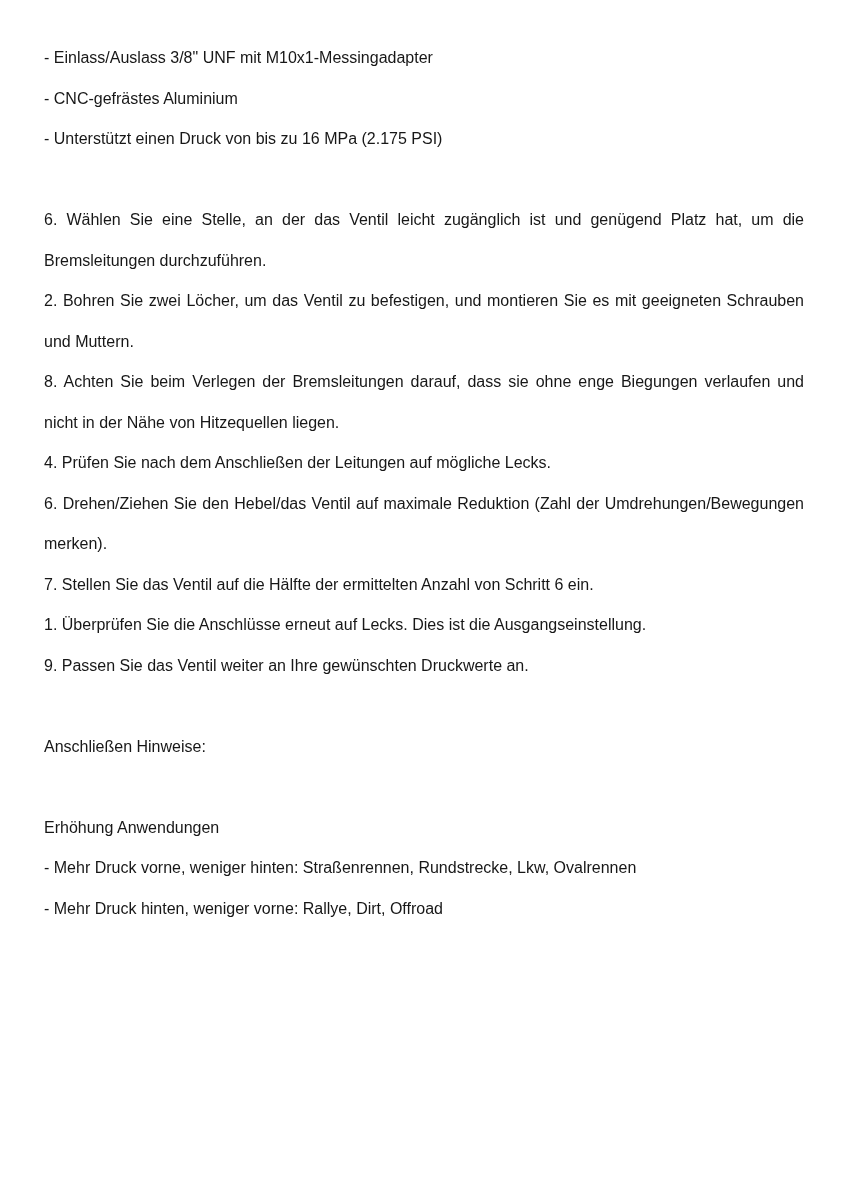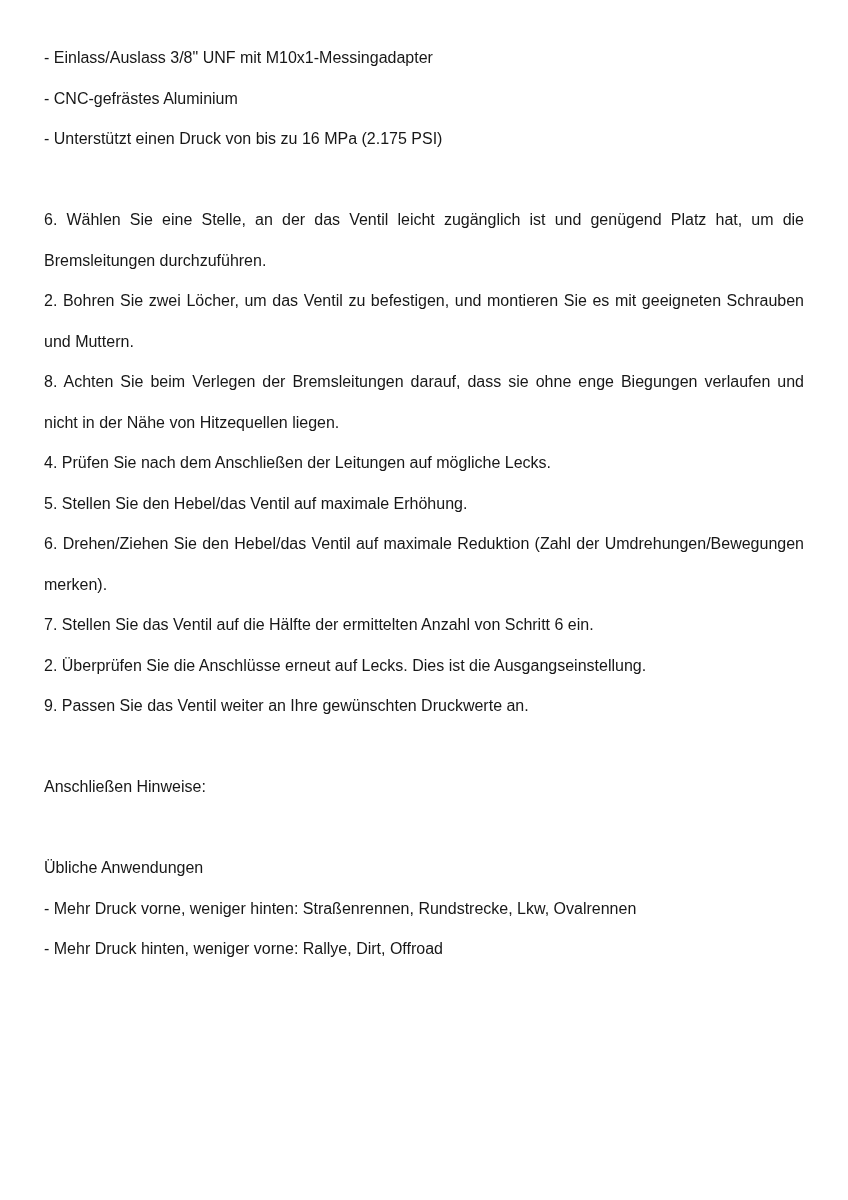--- a/index.html
+++ b/index.html
@@ -40,31 +40,30 @@
   <p class="single">- CNC-gefrästes Aluminium</p>
   <p class="single">- Unterstützt einen Druck von bis zu 16 MPa (2.175 PSI)</p>
 
   <div class="gap"></div>
 
 
   <p>6. Wählen Sie eine Stelle, an der das Ventil leicht zugänglich ist und genügend Platz hat, um die Bremsleitungen durchzuführen.</p>
   <p>2. Bohren Sie zwei Löcher, um das Ventil zu befestigen, und montieren Sie es mit geeigneten Schrauben und Muttern.</p>
   <p>8. Achten Sie beim Verlegen der Bremsleitungen darauf, dass sie ohne enge Biegungen verlaufen und nicht in der Nähe von Hitzequellen liegen.</p>
   <p>4. Prüfen Sie nach dem Anschließen der Leitungen auf mögliche Lecks.</p>
-  <p>5. Stellen Sie den Hebel/das Ventil auf maximale Erhöhung.</p>
   <p>6. Drehen/Ziehen Sie den Hebel/das Ventil auf maximale Reduktion (Zahl der Umdrehungen/Bewegungen merken).</p>
   <p>7. Stellen Sie das Ventil auf die Hälfte der ermittelten Anzahl von Schritt 6 ein.</p>
-  <p>2. Überprüfen Sie die Anschlüsse erneut auf Lecks. Dies ist die Ausgangseinstellung.</p>
+  <p>1. Überprüfen Sie die Anschlüsse erneut auf Lecks. Dies ist die Ausgangseinstellung.</p>
   <p>9. Passen Sie das Ventil weiter an Ihre gewünschten Druckwerte an.</p>
 
   <div class="gap"></div>
 
   <p class="single">Anschließen Hinweise:</p>
 
 
   <div class="gap"></div>
 
-  <p class="single">Übliche Anwendungen</p>
+  <p class="single">Erhöhung Anwendungen</p>
 
   <p class="single">- Mehr Druck vorne, weniger hinten: Straßenrennen, Rundstrecke, Lkw, Ovalrennen</p>
   <p class="single">- Mehr Druck hinten, weniger vorne: Rallye, Dirt, Offroad</p>
 
 </div>
 
 </body></html>

